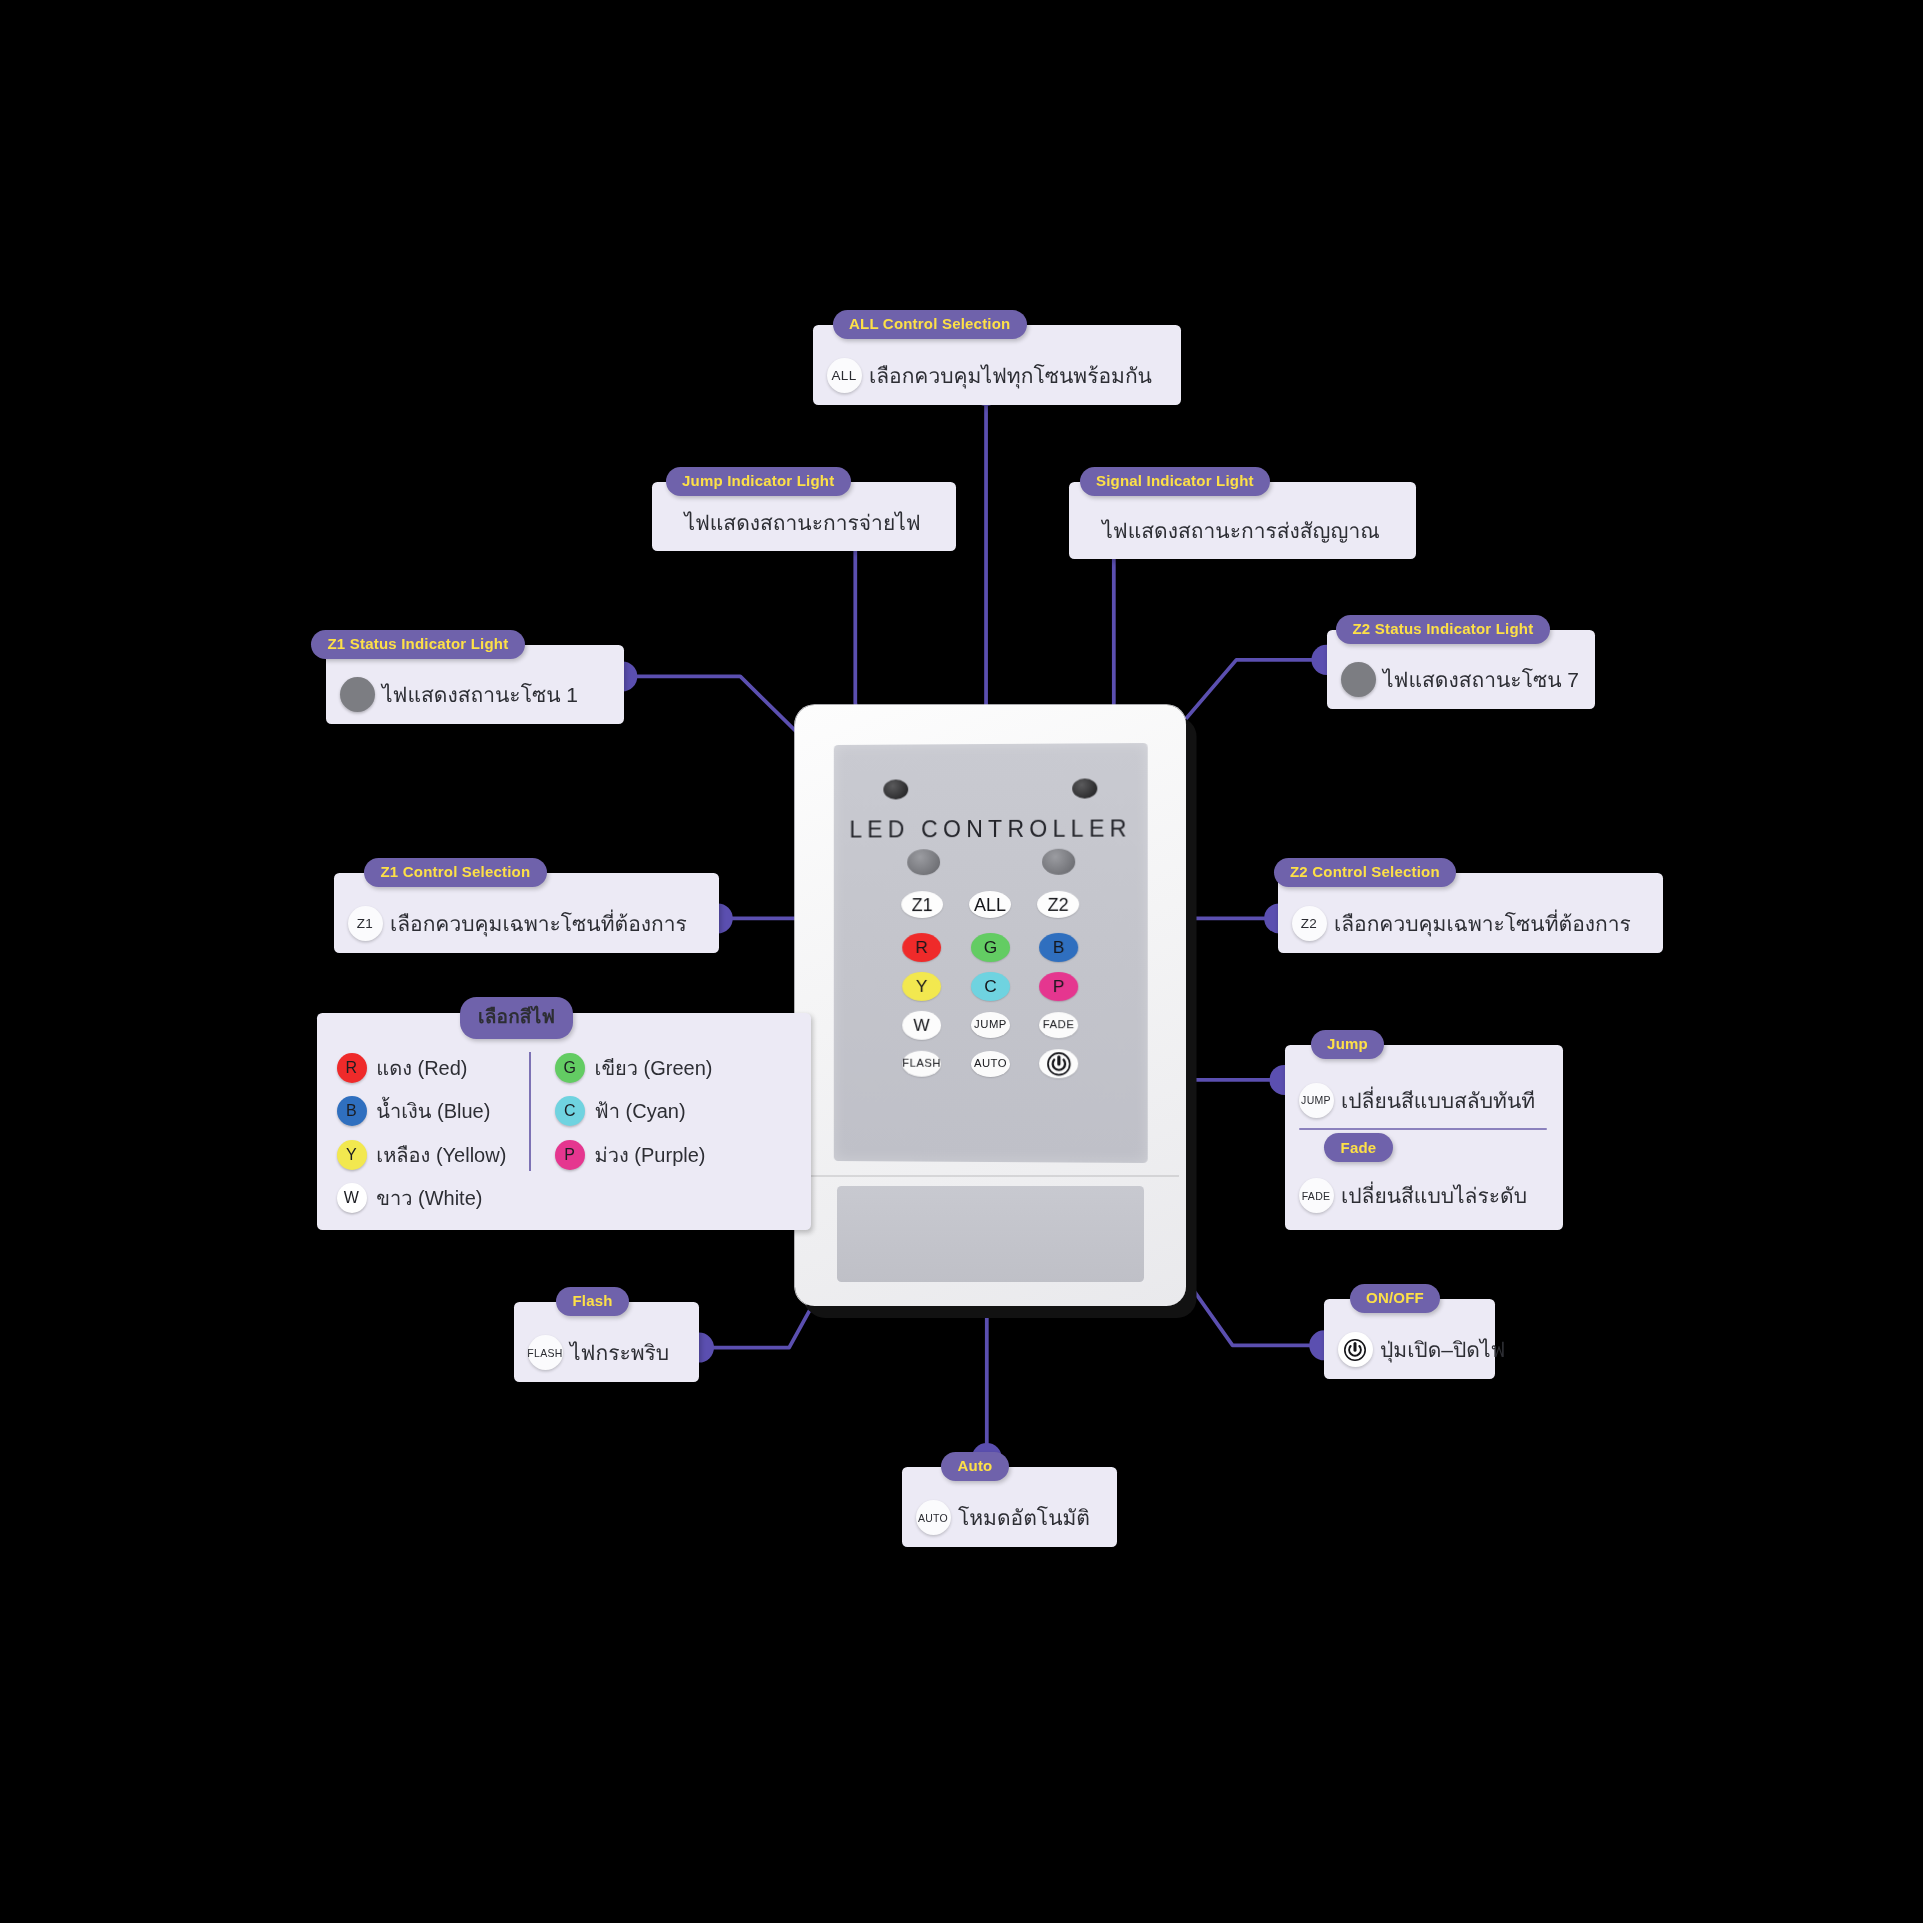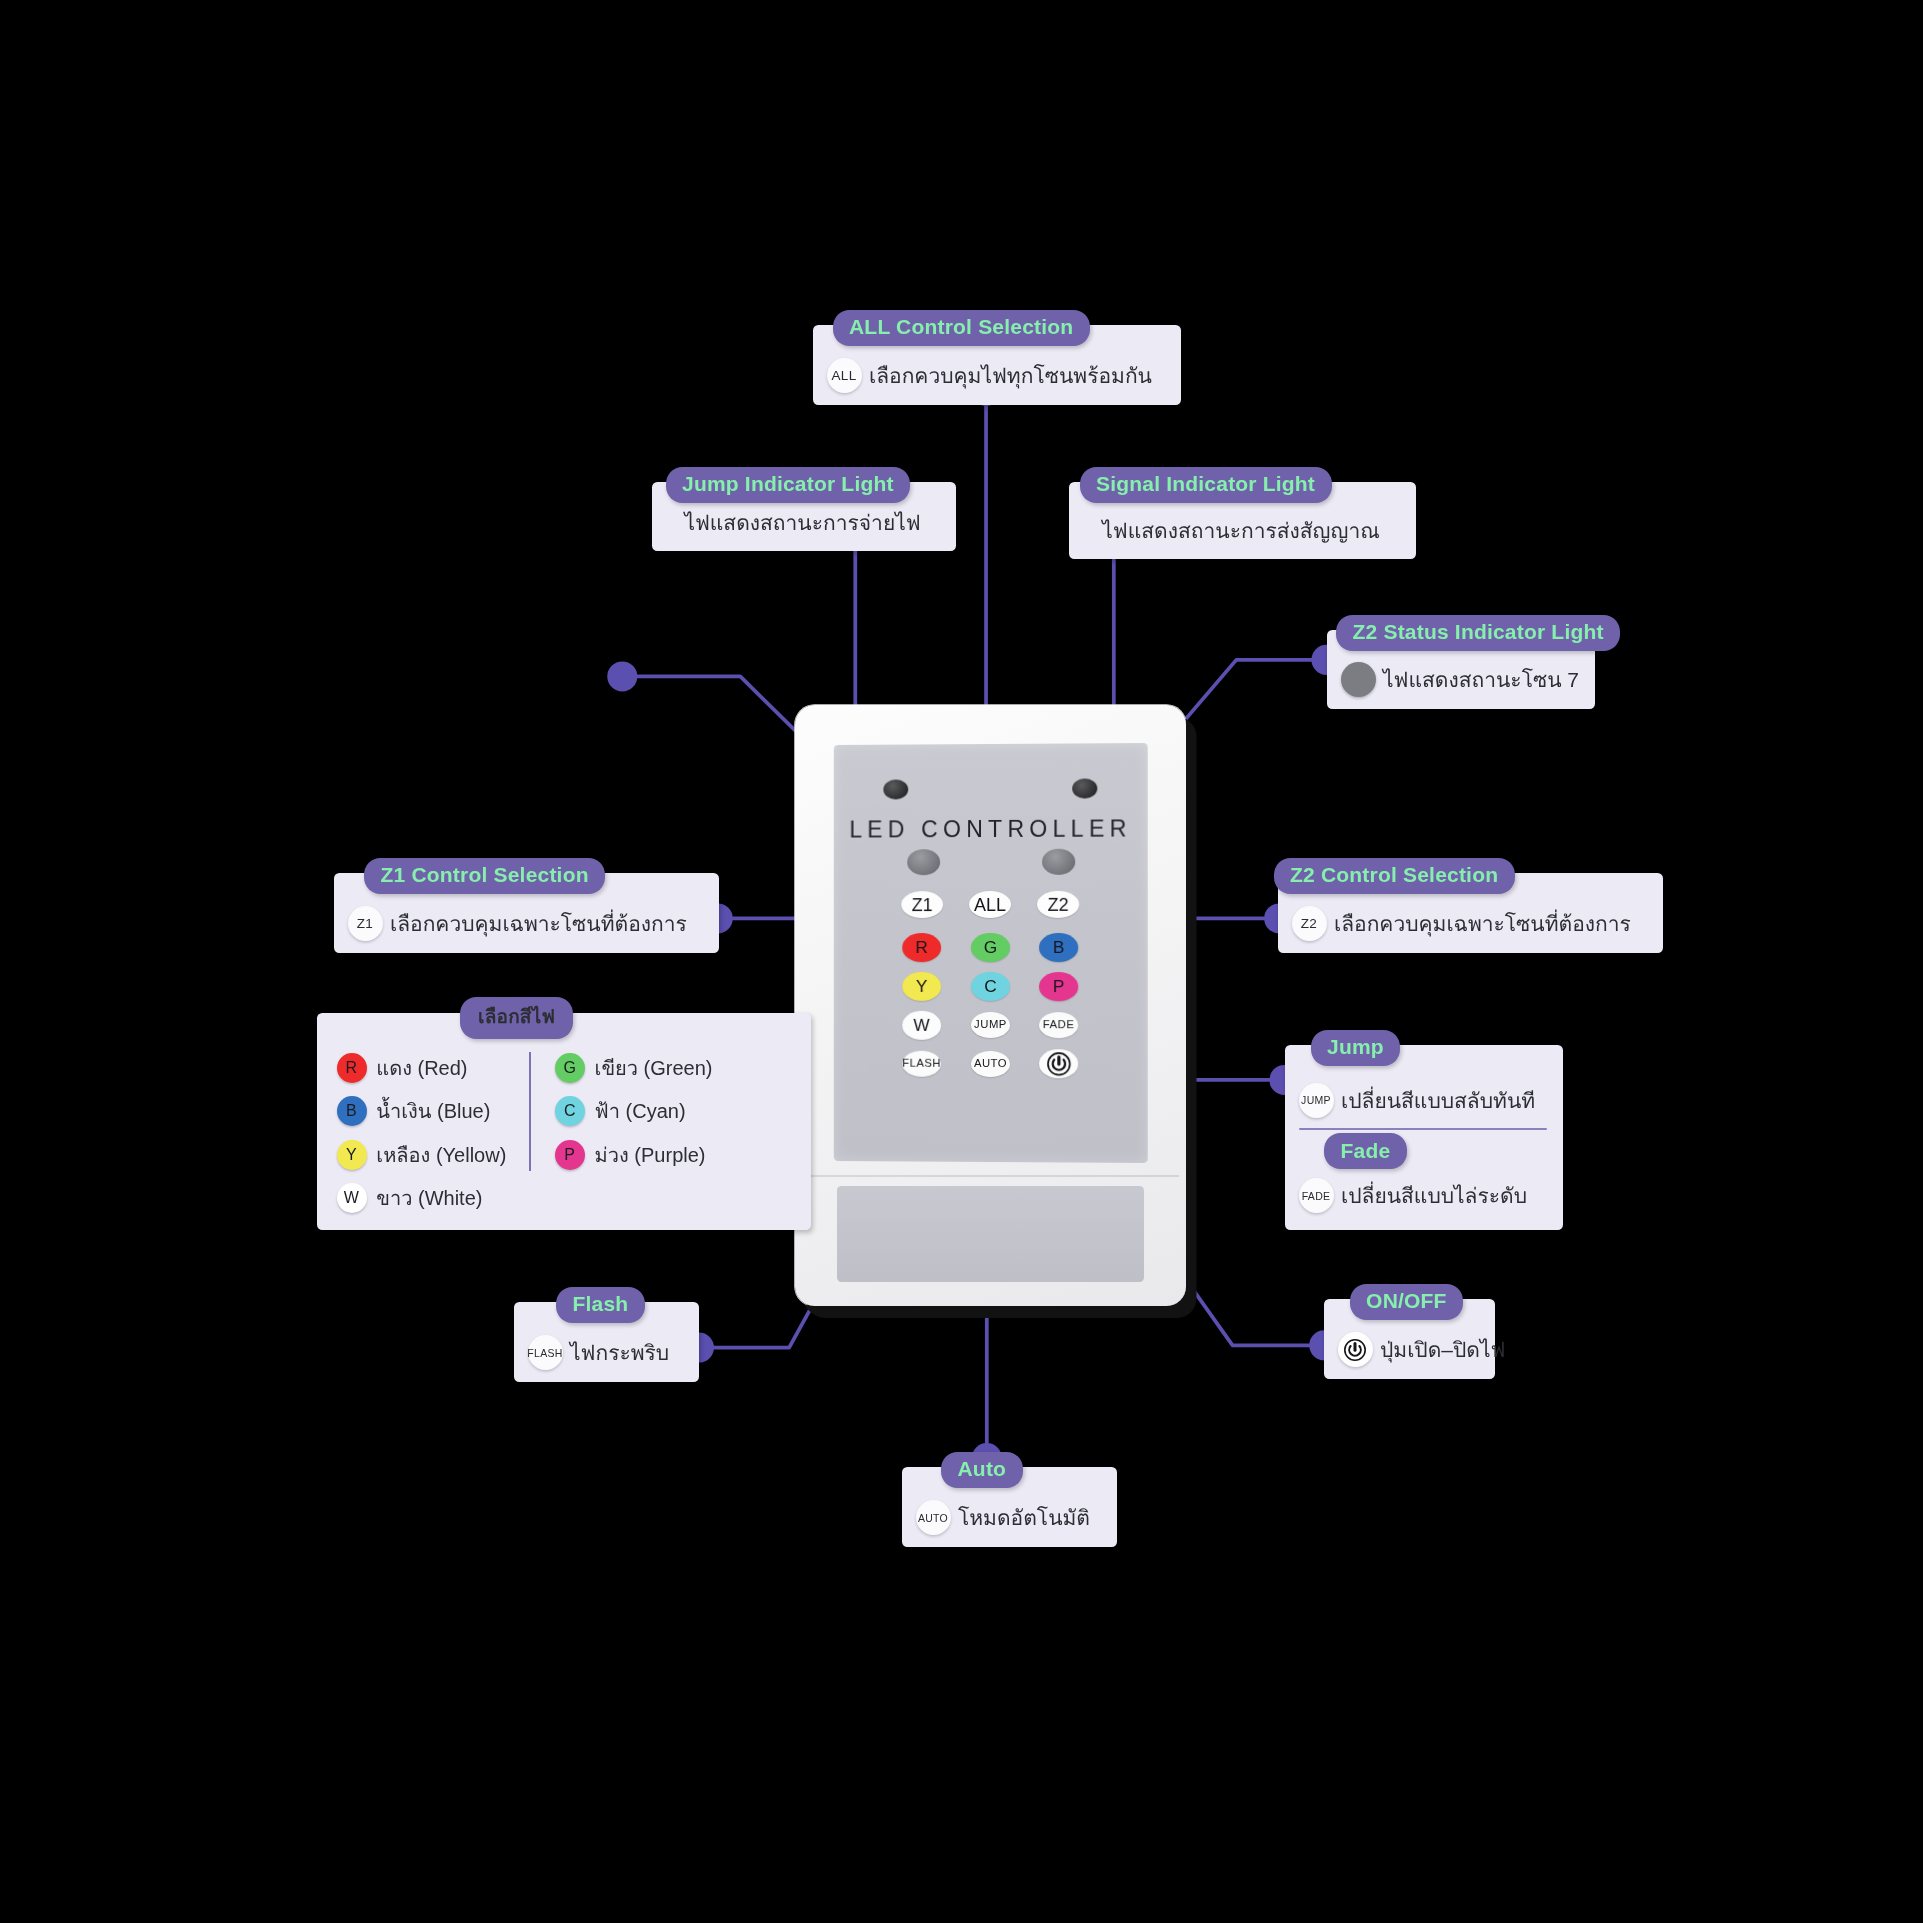--- a/index.html
+++ b/index.html
@@ -77,24 +77,24 @@
   .card{
     position:absolute;
     background:#eceaf5;
     border-radius:5.3px;
     box-shadow:1.5px 2.3px 5.3px rgba(0,0,0,.22);
     padding:13.5px 16.5px 12px 13.5px;
     box-sizing:border-box;
   }
   .badge{
     position:absolute;top:-15px;
-    background:#6f62ab;color:#86efac;
+    background:#6f62ab;color:#fde047;
     border-radius:16.5px;
     padding:5.3px 16.5px 6.8px;
-    font-size:21px;font-weight:700;letter-spacing:0.2px;
+    font-size:15px;font-weight:700;letter-spacing:0.2px;
     white-space:nowrap;
     box-shadow:1.5px 2.3px 4.5px rgba(0,0,0,.22);
   }
   .badge.th{font-size:19px;padding:4.5px 18px 7.5px;}
   .row{display:flex;align-items:center;gap:7.5px;}
   .th{
     font-family:"Liberation Sans","DejaVu Sans",sans-serif;
     font-size:21px;color:#2d2e34;white-space:nowrap;
   }
   .chip{
@@ -225,20 +225,27 @@
     </div>
   </div>
 
   <div class="card" style="left:1069px;top:482px;width:347px;">
     <div class="badge" style="left:10.5px;">Signal Indicator Light</div>
     <div class="row" style="margin-top:18px;justify-content:center;">
       <span class="th">ไฟแสดงสถานะการส่งสัญญาณ</span>
     </div>
   </div>
 
+  <div class="card" style="left:326px;top:645px;width:298px;">
+    <div class="badge" style="left:-15px;">Z1 Status Indicator Light</div>
+    <div class="row" style="margin-top:18px;">
+      <span class="chip grey"></span>
+      <span class="th">ไฟแสดงสถานะโซน 1</span>
+    </div>
+  </div>
 
   <div class="card" style="left:1327px;top:630px;width:268px;">
     <div class="badge" style="left:9px;">Z2 Status Indicator Light</div>
     <div class="row" style="margin-top:18px;">
       <span class="chip grey"></span>
       <span class="th">ไฟแสดงสถานะโซน 7</span>
     </div>
   </div>
 
   <div class="card" style="left:334px;top:873px;width:385px;">

